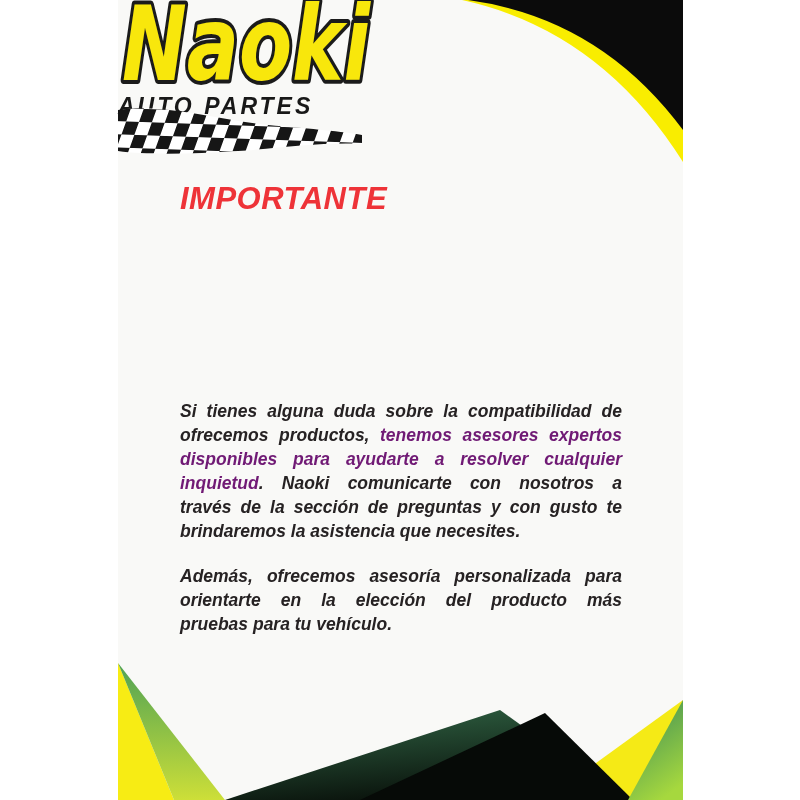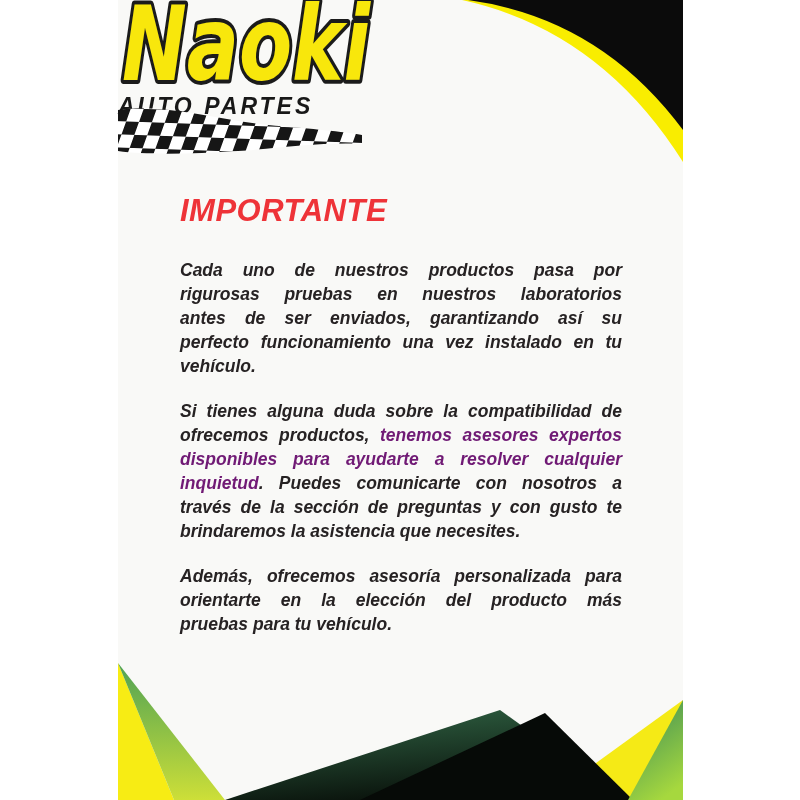--- a/index.html
+++ b/index.html
@@ -4,21 +4,21 @@
 <style>
   html,body{margin:0;padding:0;background:#ffffff;}
   body{width:800px;height:800px;font-family:"Liberation Sans",sans-serif;}
   .canvas{position:relative;width:800px;height:800px;background:#ffffff;overflow:hidden;font-style:italic;}
   .page{position:absolute;left:118px;top:0;width:565px;height:800px;background:#f9f9f7;}
   .abs{position:absolute;}
   .logo-svg{left:-2px;top:0;}
   .autopartes{left:0px;top:93px;font-size:23px;font-weight:bold;letter-spacing:3px;color:#181818;white-space:nowrap;}
   .flag-svg{left:0px;top:108px;}
   .tagline{left:3px;top:153px;font-size:13.5px;font-weight:bold;color:#e7282e;letter-spacing:0.1px;white-space:nowrap;}
-  .heading{left:62px;top:193px;width:442px;font-size:31px;font-weight:bold;letter-spacing:0.5px;color:#ee3338;}
+  .heading{left:62px;top:181px;width:442px;font-size:31px;font-weight:bold;letter-spacing:0.5px;color:#ee3338;}
   .para{left:62px;width:442px;font-size:17.5px;font-weight:bold;color:#262223;}
   .p1{top:258px;}
   .p2{top:399px;}
   .p3{top:564px;}
   .jl{line-height:24px;text-align:justify;text-align-last:justify;}
   .jl.end{text-align-last:left;}
   .red{color:#701a75;}
   .corner-svg{right:0;top:0;}
   .bottom-svg{left:0;bottom:0;}
 </style>
@@ -46,33 +46,26 @@
           <rect x="0" y="0" width="13" height="13" fill="#161616"></rect>
           <rect x="13" y="13" width="13" height="13" fill="#161616"></rect>
         </pattern>
       </defs>
       <path d="M0,2 C45,-5 100,12 150,17 C190,21 215,22 244,27 L244,36 C205,34 165,40 120,43 C75,46 28,47 0,43 Z" fill="url(#chk)"></path>
     </svg>
 
 
     <div class="abs heading">IMPORTANTE</div>
 
-    <div class="abs para p1">
-      <div class="jl">Cada uno de nuestros productos pasa por</div>
-      <div class="jl">rigurosas pruebas en nuestros laboratorios</div>
-      <div class="jl">antes de ser enviados, garantizando así su</div>
-      <div class="jl">perfecto funcionamiento una vez instalado en tu</div>
-      <div class="jl end">vehículo.</div>
-    </div>
 
     <div class="abs para p2">
       <div class="jl">Si tienes alguna duda sobre la compatibilidad de</div>
       <div class="jl"><span>ofrecemos productos, </span><span class="red">tenemos asesores expertos</span></div>
       <div class="jl red">disponibles para ayudarte a resolver cualquier</div>
-      <div class="jl"><span class="red">inquietud</span><span>. Puedes comunicarte con nosotros a</span></div>
+      <div class="jl"><span class="red">inquietud</span><span>. Naoki comunicarte con nosotros a</span></div>
       <div class="jl">través de la sección de preguntas y con gusto te</div>
       <div class="jl end">brindaremos la asistencia que necesites.</div>
     </div>
 
     <div class="abs para p3">
       <div class="jl">Además, ofrecemos asesoría personalizada para</div>
       <div class="jl">orientarte en la elección del producto más</div>
       <div class="jl end">pruebas para tu vehículo.</div>
     </div>
 

